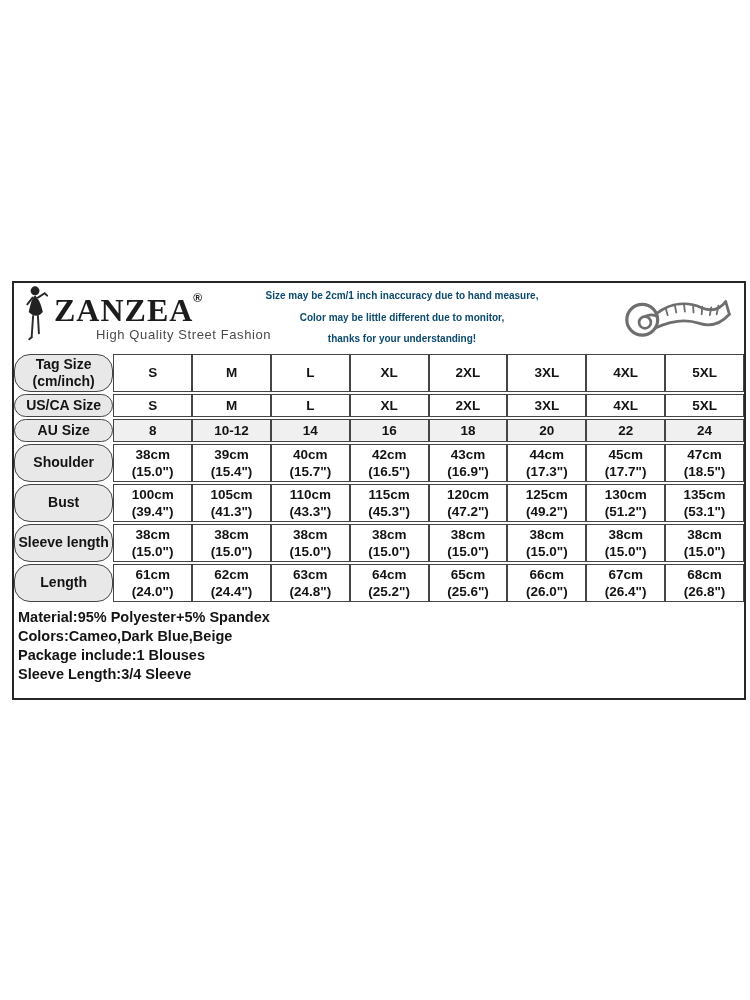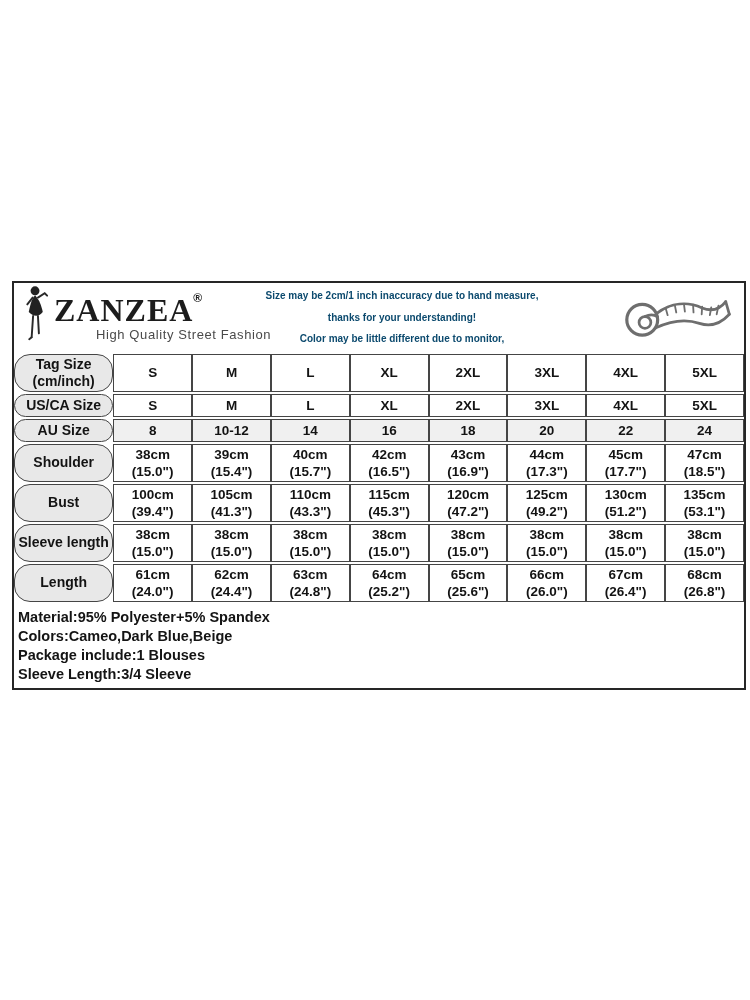--- a/index.html
+++ b/index.html
@@ -81,21 +81,21 @@
     color: #131313;
     padding: 1px 0;
   }
   table.size th { background: #e8e8e8; font-size: 14px; border-radius: 16px; }
   table.size td { background: #ffffff; }
   table.size td.shaded { background: #f0f0f0; }
   tr.r-tall th, tr.r-tall td { height: 36px; }
   tr.r-short th, tr.r-short td { height: 23px; }
   
   .details {
-    padding: 4px 0 4px 4px;
+    padding: 4px 0 14px 4px;
     font-weight: bold;
     font-size: 14.5px;
     line-height: 19px;
     color: #141414;
   }
   .detail-line { white-space: nowrap; }
   svg .ink { stroke: #2a2a2a; fill: none; stroke-width: 2; stroke-linecap: round; }
   svg .grey { stroke: #6e6e6e; fill: none; stroke-linecap: round; }
 </style>
 </head>
@@ -116,22 +116,22 @@
           <path d="M9.5 54 L7 56" class="ink"></path>
         </svg>
       </span>
       <span class="logo-text">
         <span class="brand-line"><span>ZANZEA</span><span class="brand-reg">®</span></span>
         <span class="brand-tagline">High Quality Street Fashion</span>
       </span>
     </div>
     <div class="notice">
       <div>Size may be 2cm/1 inch inaccuracy due to hand measure,</div>
+      <div>Color may be little different due to monitor,</div>
       <div>thanks for your understanding!</div>
-      <div>Color may be little different due to monitor,</div>
     </div>
     <div class="tape">
       <svg width="118" height="60" viewBox="0 0 130 66">
         <circle cx="30" cy="36" r="17" class="grey" style="stroke-width:3.5"></circle>
         <circle cx="33" cy="39" r="6.5" class="grey" style="stroke-width:3"></circle>
         <path d="M33 32.5 C38 30 43 30 47 33" class="grey" style="stroke-width:3"></path>
         <path d="M46 29 C62 17 80 16 96 23 C106 27 115 25 122 16" class="grey" style="stroke-width:3"></path>
         <path d="M45 45 C62 37 78 35 93 40 C105 44 116 41 126 30" class="grey" style="stroke-width:3"></path>
         <path d="M122 16 L126 30" class="grey" style="stroke-width:3"></path>
         <path d="M56 24 L58 31" class="grey" style="stroke-width:2"></path>

